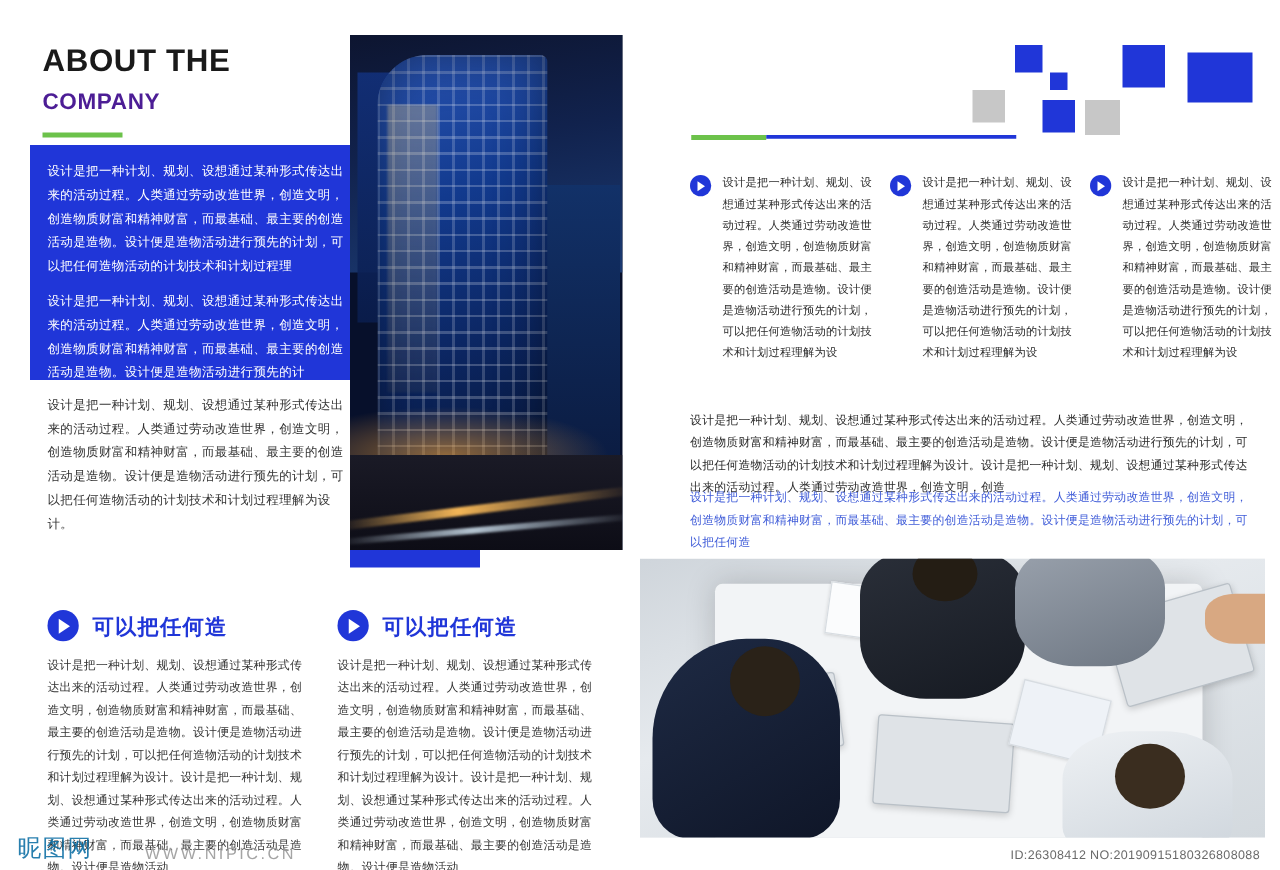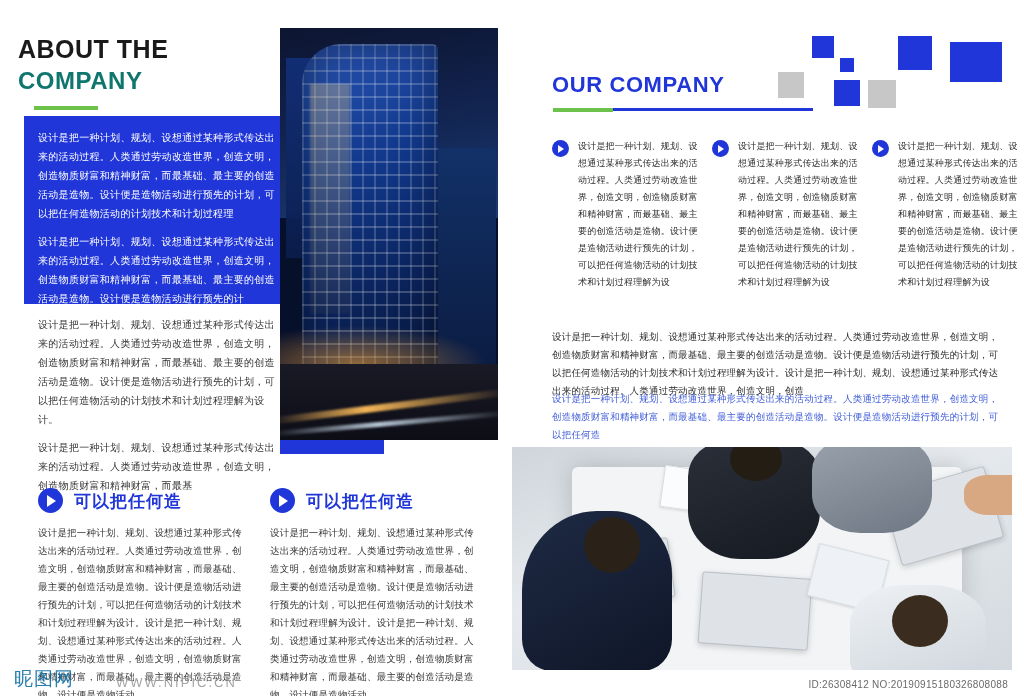--- a/index.html
+++ b/index.html
@@ -22,35 +22,35 @@
     left: 12px;
     top: 10px;
     width: 1000px;
     height: 660px;
     background: #ffffff;
   }
 
   
   .about-title {
     position: absolute;
-    left: 6px;
+    left: 22px;
     top: 24px;
     width: 260px;
   }
   .about-title .l1 {
     font-size: 25px;
     letter-spacing: 0.5px;
     color: #1a1a1a;
     font-weight: bold;
     line-height: 30px;
   }
   .about-title .l2 {
-    font-size: 24px;
+    font-size: 18px;
     letter-spacing: 0.5px;
-    color: #0f766e;
+    color: #4c1d95;
     font-weight: bold;
     line-height: 34px;
   }
   .green-rule {
     position: absolute;
     left: 22px;
     top: 96px;
     width: 64px;
     height: 4px;
     background: #6cc24a;
@@ -356,38 +356,36 @@
 
     <div class="blue-block">
       <div class="txt">
         <p>设计是把一种计划、规划、设想通过某种形式传达出来的活动过程。人类通过劳动改造世界，创造文明，创造物质财富和精神财富，而最基础、最主要的创造活动是造物。设计便是造物活动进行预先的计划，可以把任何造物活动的计划技术和计划过程理</p>
         <p>设计是把一种计划、规划、设想通过某种形式传达出来的活动过程。人类通过劳动改造世界，创造文明，创造物质财富和精神财富，而最基础、最主要的创造活动是造物。设计便是造物活动进行预先的计</p>
       </div>
     </div>
 
     <div class="left-body">
       <p>设计是把一种计划、规划、设想通过某种形式传达出来的活动过程。人类通过劳动改造世界，创造文明，创造物质财富和精神财富，而最基础、最主要的创造活动是造物。设计便是造物活动进行预先的计划，可以把任何造物活动的计划技术和计划过程理解为设计。</p>
-      <p>设计是把一种计划、规划、设想通过某种形式传达出来的活动过程。人类通过劳动改造世界，创造文明，创造物质财富和精神财富，而最基</p>
     </div>
 
     <div class="photo1-accent-b"></div>
     <div class="photo1-wrap">
       <div class="photo1">
         <div class="sky"></div>
         <div class="tower-far"></div>
         <div class="tower-far2"></div>
         <div class="main-building"></div>
         <div class="glow"></div>
         <div class="street"></div>
         <div class="trail1"></div>
         <div class="trail2"></div>
       </div>
     </div>
 
-    <div class="our-company">OUR COMPANY</div>
     <div class="green-rule2"></div>
     <div class="blue-rule2"></div>
 
     <div class="squares" id="squares">
         <div class="sq" style="left: 0px; top: 36px; width: 26px; height: 26px; background: rgb(199, 199, 199);"></div>
         <div class="sq" style="left: 34px; top: 0px; width: 22px; height: 22px; background: rgb(32, 54, 216);"></div>
         <div class="sq" style="left: 62px; top: 22px; width: 14px; height: 14px; background: rgb(32, 54, 216);"></div>
         <div class="sq" style="left: 56px; top: 44px; width: 26px; height: 26px; background: rgb(32, 54, 216);"></div>
         <div class="sq" style="left: 90px; top: 44px; width: 28px; height: 28px; background: rgb(199, 199, 199);"></div>
         <div class="sq" style="left: 120px; top: 0px; width: 34px; height: 34px; background: rgb(32, 54, 216);"></div>

